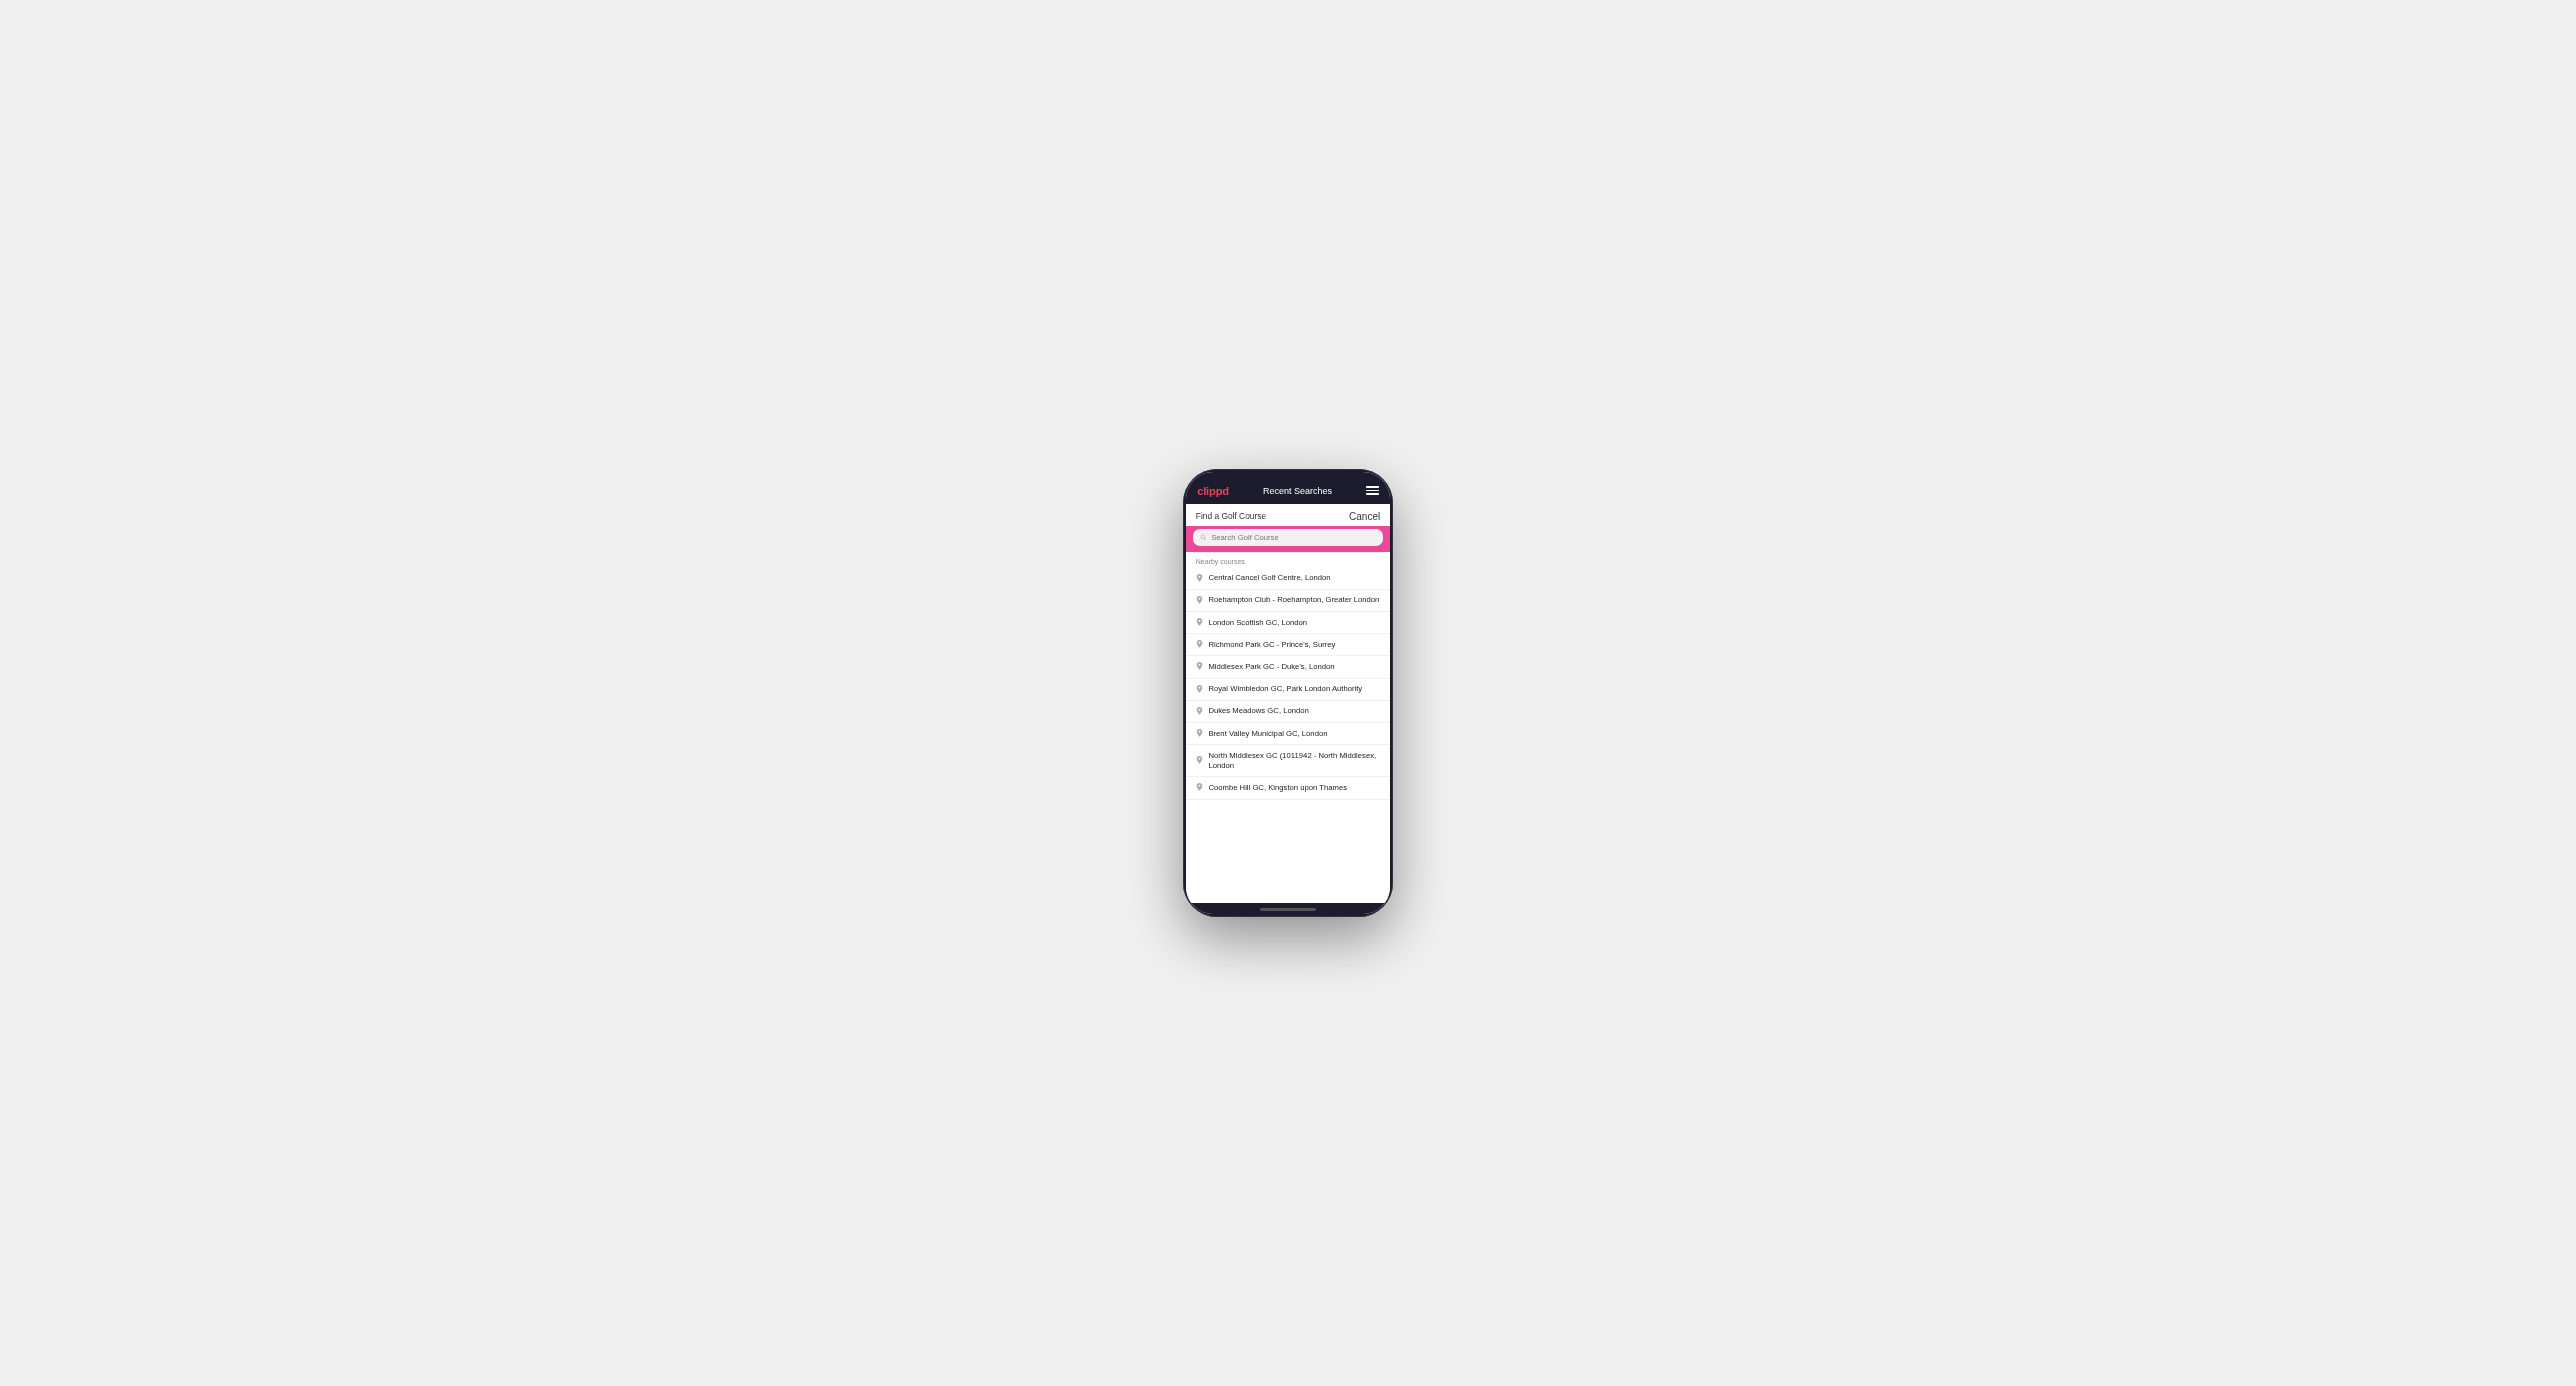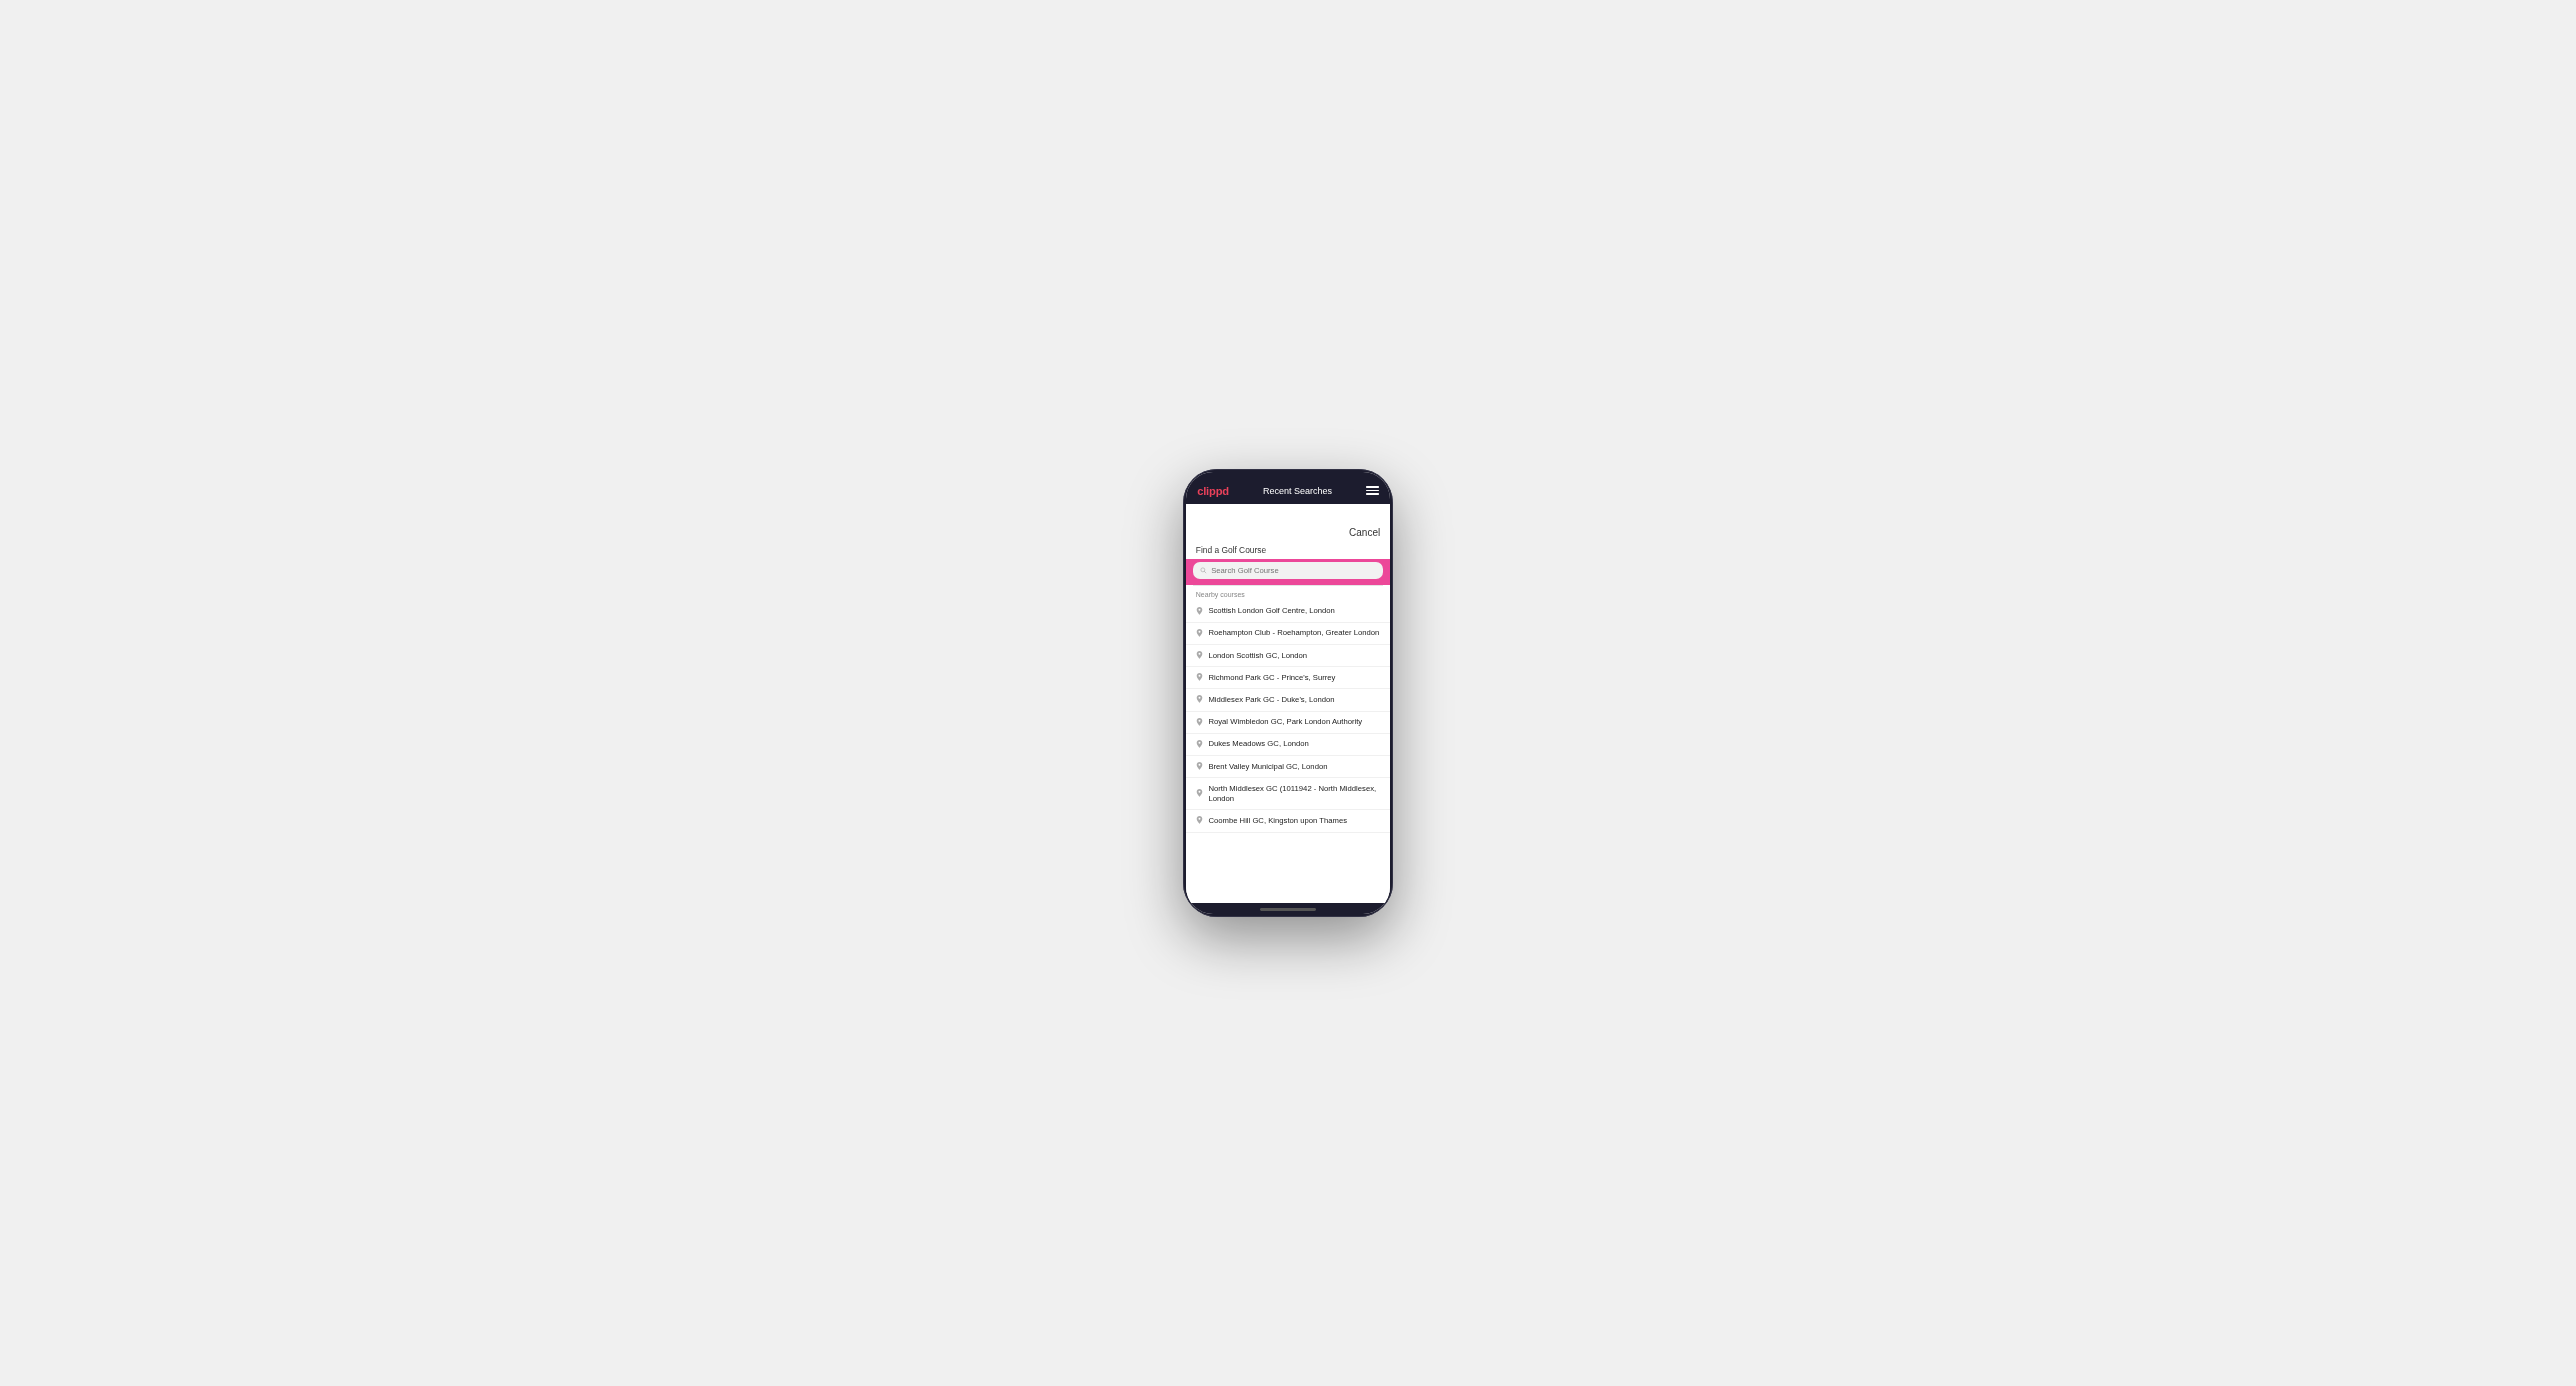--- a/index.html
+++ b/index.html
@@ -91,21 +91,20 @@
       display: flex;
       justify-content: space-between;
       align-items: center;
       padding: 7px 9.8px 4.2px;
       background: #fff;
     }
 
     .find-title {
       color: #333;
       font-size: 8.4px;
-      margin-top: 34px;
     }
 
     .cancel-btn {
       color: #333;
       font-size: 10px;
       font-weight: 500;
       cursor: pointer;
     }
 
     
@@ -235,21 +234,21 @@
 
       <div class="nearby-section">
         <div class="nearby-label">Nearby courses</div>
 
         <div id="courses-list">
 
         <div class="course-item">
       <svg class="pin-svg" viewBox="0 0 12 16" fill="none">
         <path d="M6 0C3.24 0 1 2.24 1 5c0 3.75 5 9 5 9s5-5.25 5-9c0-2.76-2.24-5-5-5zm0 6.75A1.75 1.75 0 1 1 6 3.25a1.75 1.75 0 0 1 0 3.5z" fill="#aaa"></path>
       </svg>
-      <span class="course-name">Scottish London Golf Centre, London</span>
+      <span class="course-name">Central Cancel Golf Centre, London</span>
     </div>
             <div class="course-item">
       <svg class="pin-svg" viewBox="0 0 12 16" fill="none">
         <path d="M6 0C3.24 0 1 2.24 1 5c0 3.75 5 9 5 9s5-5.25 5-9c0-2.76-2.24-5-5-5zm0 6.75A1.75 1.75 0 1 1 6 3.25a1.75 1.75 0 0 1 0 3.5z" fill="#aaa"></path>
       </svg>
       <span class="course-name">Roehampton Club - Roehampton, Greater London</span>
     </div>
             <div class="course-item">
       <svg class="pin-svg" viewBox="0 0 12 16" fill="none">
         <path d="M6 0C3.24 0 1 2.24 1 5c0 3.75 5 9 5 9s5-5.25 5-9c0-2.76-2.24-5-5-5zm0 6.75A1.75 1.75 0 1 1 6 3.25a1.75 1.75 0 0 1 0 3.5z" fill="#aaa"></path>

